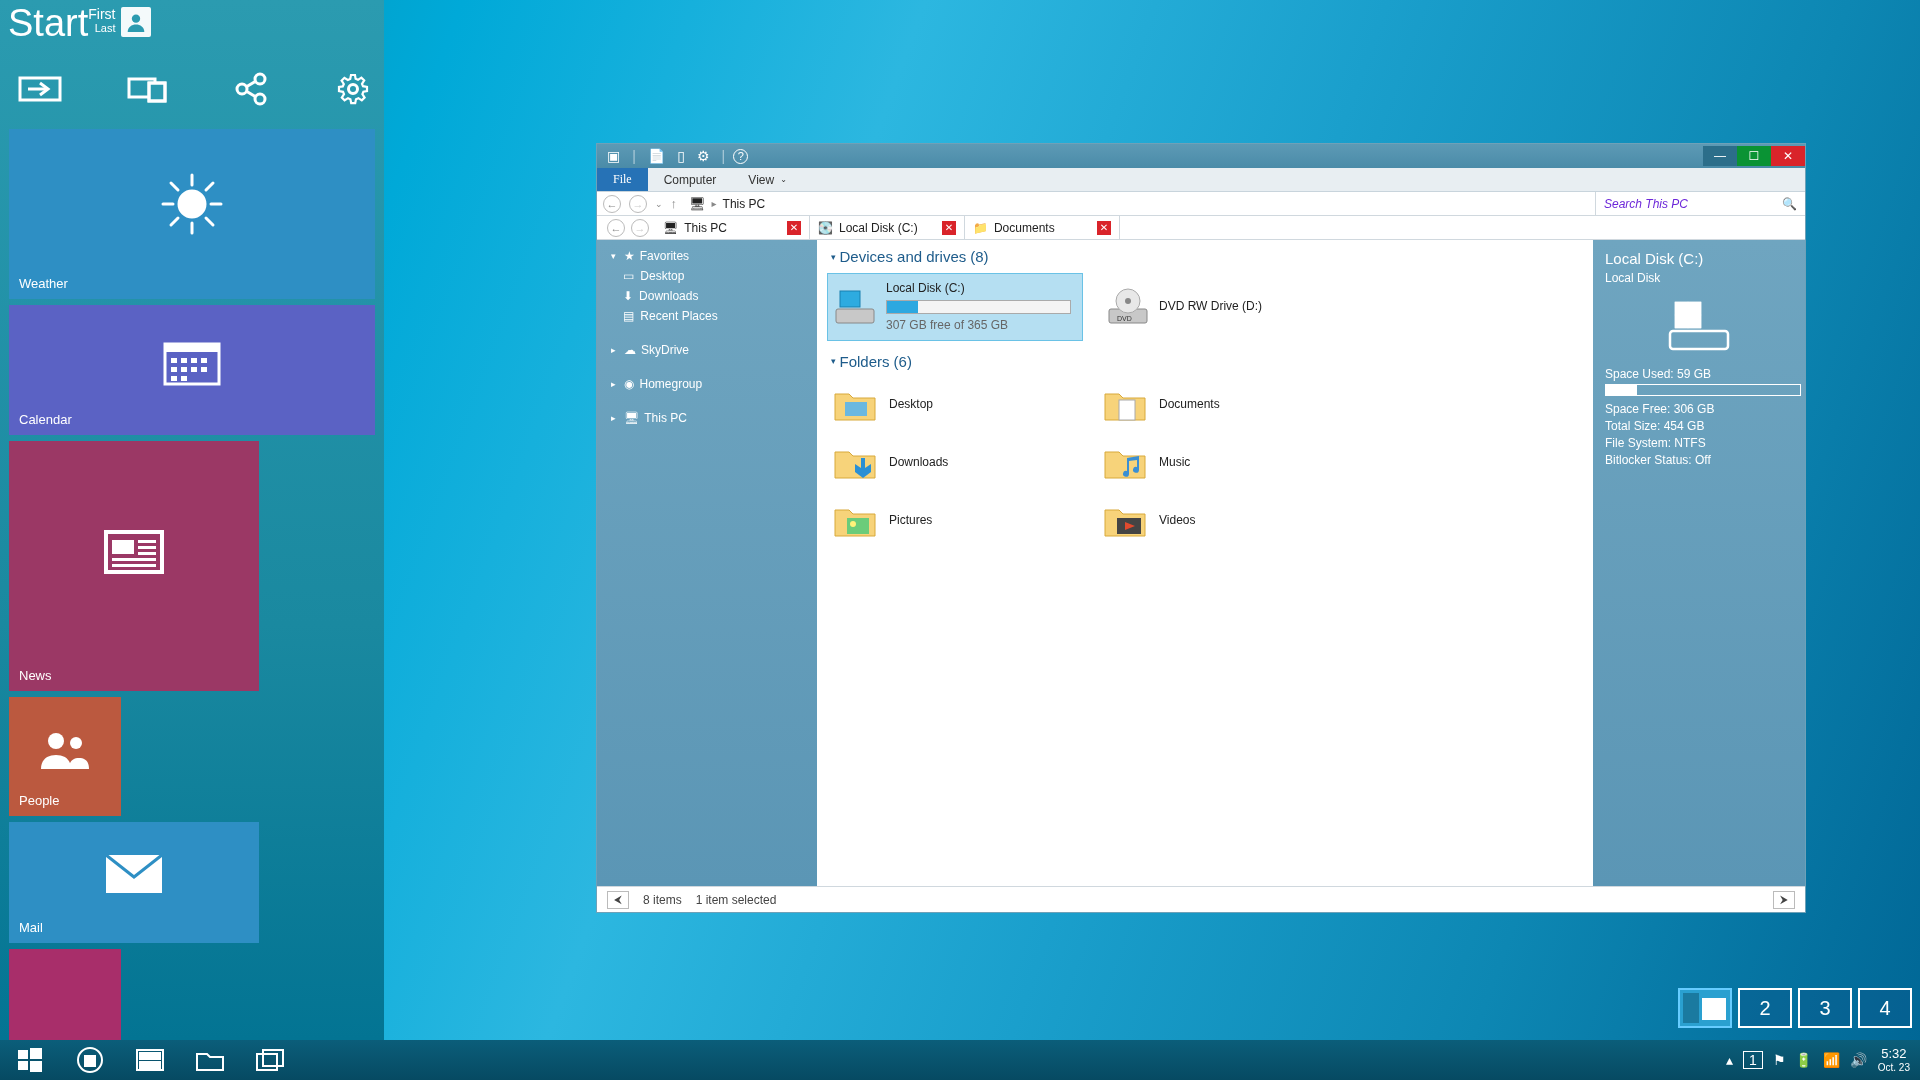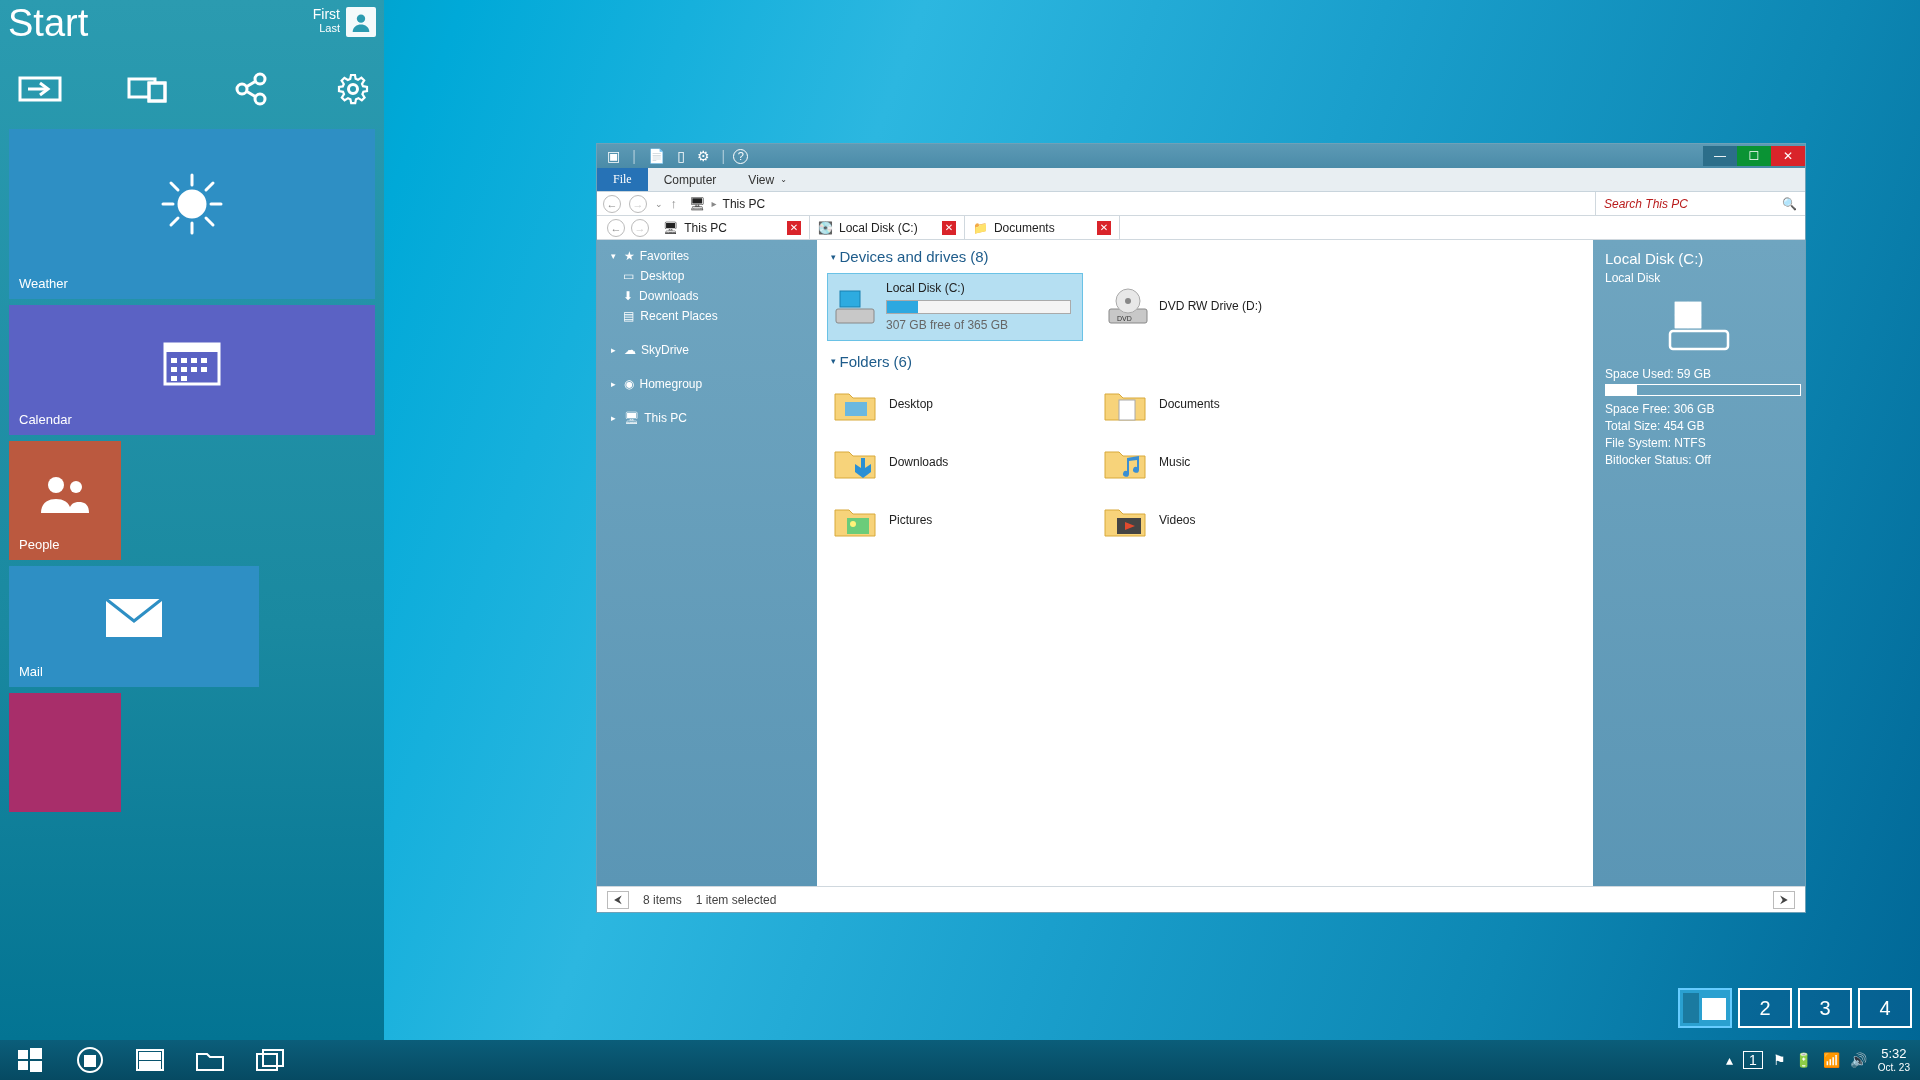--- a/index.html
+++ b/index.html
@@ -1,18 +1,18 @@
 <!DOCTYPE html>
 <html><head>
 <meta charset="utf-8">
 <style>
   * { margin:0; padding:0; box-sizing:border-box; font-family:"Segoe UI",Arial,sans-serif; }
   body { width:1920px; height:1080px; overflow:hidden; background:linear-gradient(110deg,#0090b0 0%,#00a9d8 20%,#2cb7e0 40%,#1a9fcc 60%,#0d87b3 80%,#006695 100%); position:relative; color:white; }
   .st { position:absolute; left:0; top:0; width:384px; height:1040px; background:linear-gradient(180deg,#2b9bb0 0%,#1a89a0 60%,#037493 100%); }
-  .sth { height:50px; padding:2px 8px 0 8px; display:flex; justify-content:space-between; }
+  .sth { height:50px; padding:2px 8px 0 8px; display:flex; justify-content:flex-start; }
   .stt { font-size:38px; font-weight:300; }
   .uw { display:flex; align-items:flex-start; gap:6px; padding-top:5px; }
   .un { font-size:14px; text-align:right; line-height:1.1; }
   .av { width:30px; height:30px; background:rgba(255,255,255,.95); border-radius:2px; display:flex; align-items:center; justify-content:center; color:#2b9bb0; font-size:20px; }
   .sysrow { display:flex; gap:65px; padding:22px 18px 20px 18px; }
   .sysico { width:50px; height:34px; display:flex; align-items:center; justify-content:center; }
   .tiles { padding:0 6px; }
   .tile { position:relative; float:left; margin:3px; color:white; }
   .tilelbl { position:absolute; left:10px; bottom:8px; font-size:13px; }
   .tile .ico { position:absolute; left:50%; top:45%; transform:translate(-50%,-50%); }
@@ -31,21 +31,21 @@
   .wbtn.max { background:#0a9334; }
   .wbtn.cls { background:#d9242a; }
   .ribtabs { height:24px; background:#e8eef2; border-bottom:1px solid #c8d4dc; display:flex; align-items:center; }
   .ribtab { padding:0 16px; height:100%; display:flex; align-items:center; font-size:12px; color:#333; }
   .ribtab.file { background:#2672b6; color:white;font-family:Liberation Serif, serif; }
   .ribtab .ar { font-size:8px; margin-left:6px; }
   .addr { height:24px; background:white; border-bottom:1px solid #d0d8de; display:flex; align-items:center; }
   .navctl { display:flex; align-items:center; padding:0 6px; gap:6px; color:#888; }
   .navctl span { width:18px; height:18px; border:1px solid #bbb; border-radius:50%; display:flex; align-items:center; justify-content:center; font-size:11px; }
   .crumb { flex:1; display:flex; align-items:center; gap:6px; padding-left:6px; }
-  .srch { width:210px; border-left:1px solid #d0d8de; padding:0 8px; color:#b91c1c; font-style:italic; display:flex; align-items:center; justify-content:space-between; height:100%; }
+  .srch { width:210px; border-left:1px solid #d0d8de; padding:0 8px; color:#6d28d9; font-style:italic; display:flex; align-items:center; justify-content:space-between; height:100%; }
   .tabs { height:24px; background:white; border-bottom:1px solid #d0d8de; display:flex; align-items:center; }
   .navctl2 { display:flex; align-items:center; padding:0 6px; gap:8px; color:#888; }
   .dtab { display:flex; align-items:center; height:100%; border-right:1px solid #d0d8de; padding:0 8px 0 8px; gap:6px; min-width:155px; }
   .dtab .x { width:14px; height:14px; background:#d9242a; color:white; display:flex; align-items:center; justify-content:center; font-size:10px; margin-left:auto; }
   .wbody { display:flex; height:646px; }
   .navp { width:220px; background:linear-gradient(#6fa5c0,#5b96b5); color:white; padding:6px 4px; overflow:hidden; }
   .np-item { padding:3px 6px 3px 22px; font-size:12px; display:flex; align-items:center; gap:6px; }
   .np-head { padding-left:10px; display:flex; align-items:center; gap:5px; }
   .np-head::before { content:"▸"; font-size:9px; width:8px; }
   .np-head.open::before { content:"▾"; }
@@ -162,20 +162,34 @@
               <rect x="38" y="29" width="6" height="5"></rect>
               <rect x="8" y="38" width="6" height="5"></rect>
               <rect x="18" y="38" width="6" height="5"></rect>
             </g>
           </svg>
       </div>
       <div class="tilelbl">Calendar</div>
     </div>
 
     <div class="row"></div>
+    <div class="tile t-mid" style="background:#9b3865;">
+      <div class="ico">
+        <svg width="60" height="48" viewBox="0 0 60 48" fill="white">
+            <rect x="2" y="4" width="56" height="40" fill="none" stroke="white" stroke-width="4"></rect>
+            <rect x="8" y="12" width="22" height="14"></rect>
+            <rect x="34" y="12" width="18" height="3"></rect>
+            <rect x="34" y="18" width="18" height="3"></rect>
+            <rect x="34" y="24" width="18" height="3"></rect>
+            <rect x="8" y="30" width="44" height="3"></rect>
+            <rect x="8" y="36" width="44" height="3"></rect>
+          </svg>
+      </div>
+      <div class="tilelbl">News</div>
+    </div>
     <div style="float:left;">
       <div class="row"></div>
       <div class="tile t-box" style="background:#bb593f;padding-left:26px;">
         <div class="ico">
           <svg width="52" height="40" viewBox="0 0 52 40" fill="white">
               <circle cx="17" cy="12" r="8"></circle>
               <circle cx="37" cy="14" r="6"></circle>
               <path d="M2 40c0-10 7-14 15-14s15 4 15 14z"></path>
               <path d="M30 40c0-8 4-11 10-11s10 3 10 11z"></path>
             </svg>

